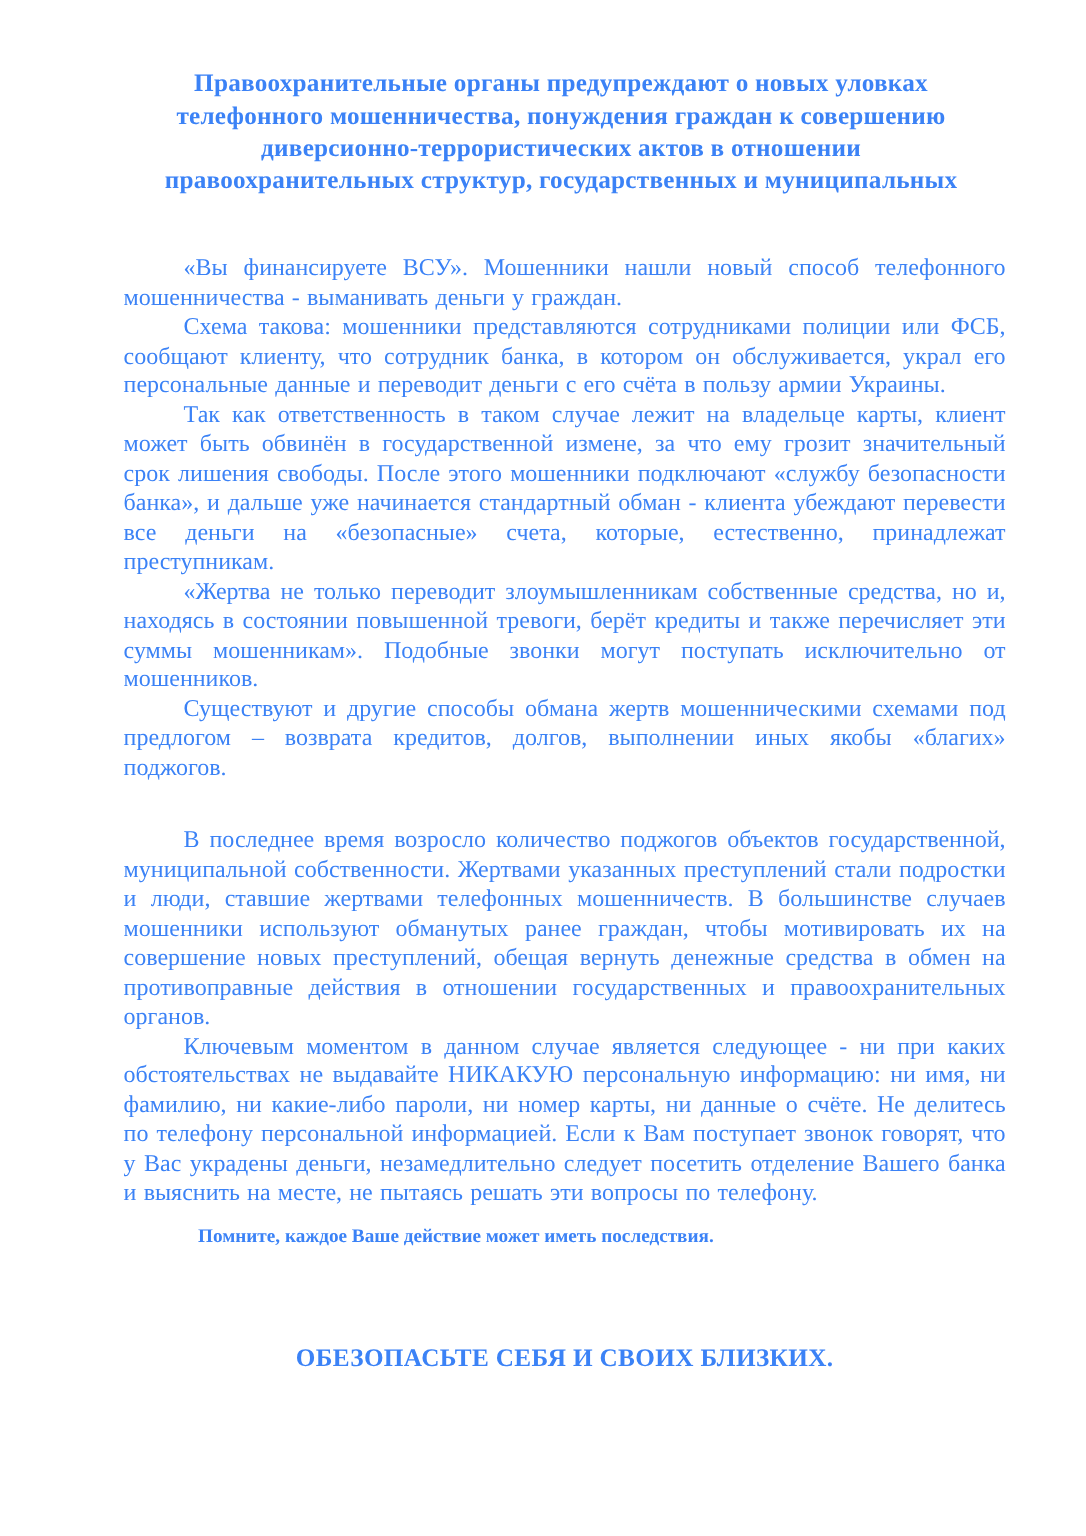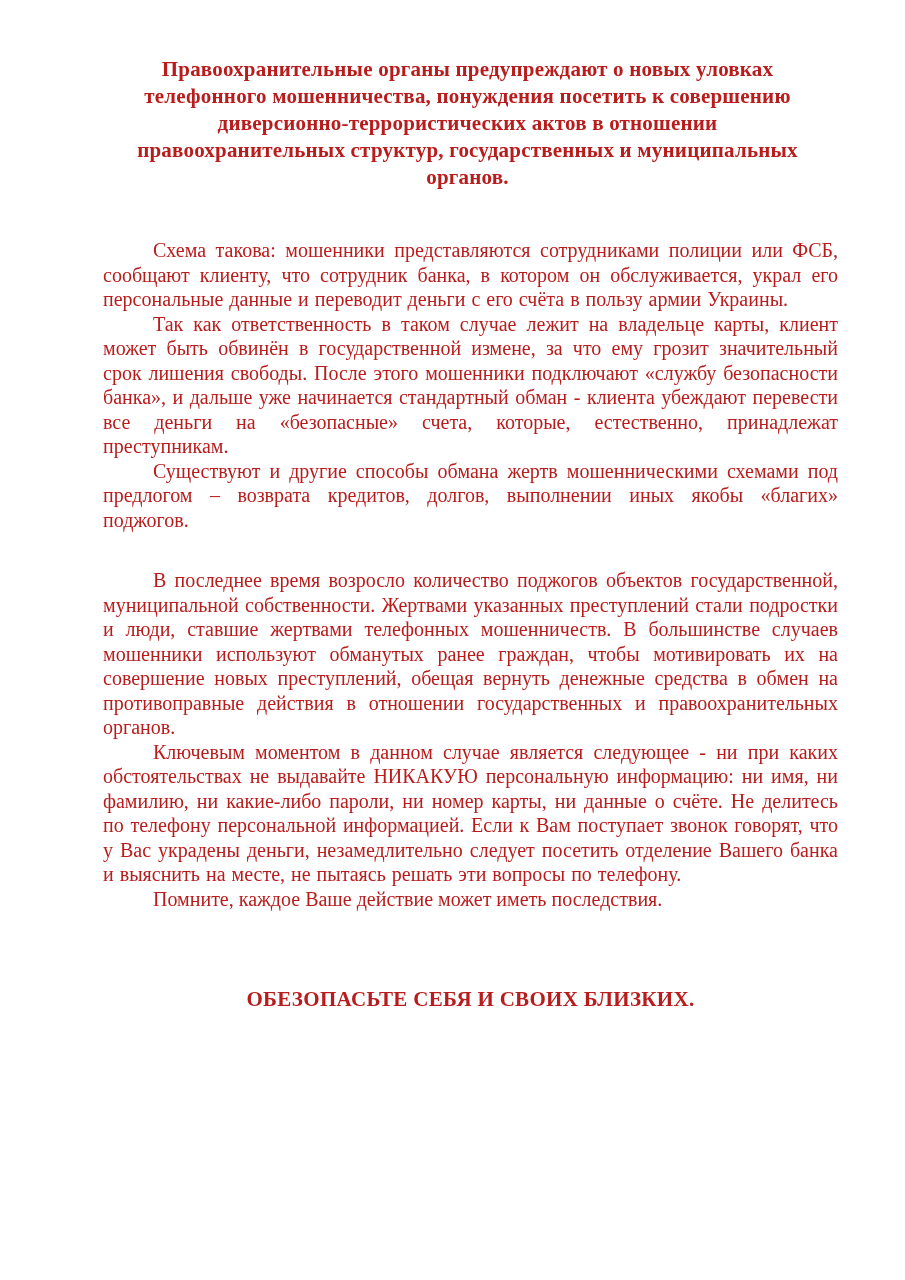--- a/index.html
+++ b/index.html
@@ -5,21 +5,21 @@
   html, body {
     margin: 0;
     padding: 0;
     background: #ffffff;
   }
   .page {
     position: relative;
     width: 905px;
     height: 1280px;
     background: #ffffff;
-    color: #b91c1c;
+    color: #3b82f6;
     font-family: "Liberation Serif", "DejaVu Serif", serif;
     overflow: hidden;
     box-sizing: border-box;
   }
   .doc-title {
     margin: 56px 55px 0 85px;
     text-align: center;
     font-weight: bold;
     font-size: 21px;
     line-height: 27px;
@@ -33,51 +33,52 @@
     font-size: 20px;
     line-height: 24.5px;
     text-align: justify;
     text-indent: 50px;
     word-spacing: 1px;
   }
   p.para.gap-above {
     margin-top: 36px;
   }
   p.emphasis {
-    margin: 0;
-    font-size: 20px;
+    margin: 12px;
+    font-size: 16px;
     line-height: 24.5px;
-    font-weight: normal;
+    font-weight: bold;
     text-indent: 50px;
   }
   .slogan {
     margin: 76px 67px 0 103px;
     text-align: center;
     font-weight: bold;
     font-size: 21px;
     line-height: 25px;
     letter-spacing: 0.3px;
   }
 </style>
 </head>
 <body>
 
 <div class="page">
 
   <div class="doc-title">
     <div>Правоохранительные органы предупреждают о новых уловках</div>
-    <div>телефонного мошенничества, понуждения посетить к совершению</div>
+    <div>телефонного мошенничества, понуждения граждан к совершению</div>
     <div>диверсионно-террористических актов в отношении</div>
     <div>правоохранительных структур, государственных и муниципальных</div>
-    <div>органов.</div>
   </div>
 
   <div class="doc-body">
+    <p class="para">«Вы финансируете ВСУ». Мошенники нашли новый способ телефонного мошенничества - выманивать деньги у граждан.</p>
     <p class="para">Схема такова: мошенники представляются сотрудниками полиции или ФСБ, сообщают клиенту, что сотрудник банка, в котором он обслуживается, украл его персональные данные и переводит деньги с его счёта в пользу армии Украины.</p>
     <p class="para">Так как ответственность в таком случае лежит на владельце карты, клиент может быть обвинён в государственной измене, за что ему грозит значительный срок лишения свободы. После этого мошенники подключают «службу безопасности банка», и дальше уже начинается стандартный обман - клиента убеждают перевести все деньги на «безопасные» счета, которые, естественно, принадлежат преступникам.</p>
+    <p class="para">«Жертва не только переводит злоумышленникам собственные средства, но и, находясь в состоянии повышенной тревоги, берёт кредиты и также перечисляет эти суммы мошенникам». Подобные звонки могут поступать исключительно от мошенников.</p>
     <p class="para">Существуют и другие способы обмана жертв мошенническими схемами под предлогом – возврата кредитов, долгов, выполнении иных якобы «благих» поджогов.</p>
     <p class="para gap-above">В последнее время возросло количество поджогов объектов государственной, муниципальной собственности. Жертвами указанных преступлений стали подростки и люди, ставшие жертвами телефонных мошенничеств. В большинстве случаев мошенники используют обманутых ранее граждан, чтобы мотивировать их на совершение новых преступлений, обещая вернуть денежные средства в обмен на противоправные действия в отношении государственных и правоохранительных органов.</p>
     <p class="para">Ключевым моментом в данном случае является следующее - ни при каких обстоятельствах не выдавайте НИКАКУЮ персональную информацию: ни имя, ни фамилию, ни какие-либо пароли, ни номер карты, ни данные о счёте. Не делитесь по телефону персональной информацией. Если к Вам поступает звонок говорят, что у Вас украдены деньги, незамедлительно следует посетить отделение Вашего банка и выяснить на месте, не пытаясь решать эти вопросы по телефону.</p>
     <p class="emphasis">Помните, каждое Ваше действие может иметь последствия.</p>
   </div>
 
   <div class="slogan">ОБЕЗОПАСЬТЕ СЕБЯ И СВОИХ БЛИЗКИХ.</div>
 
 </div>
 

